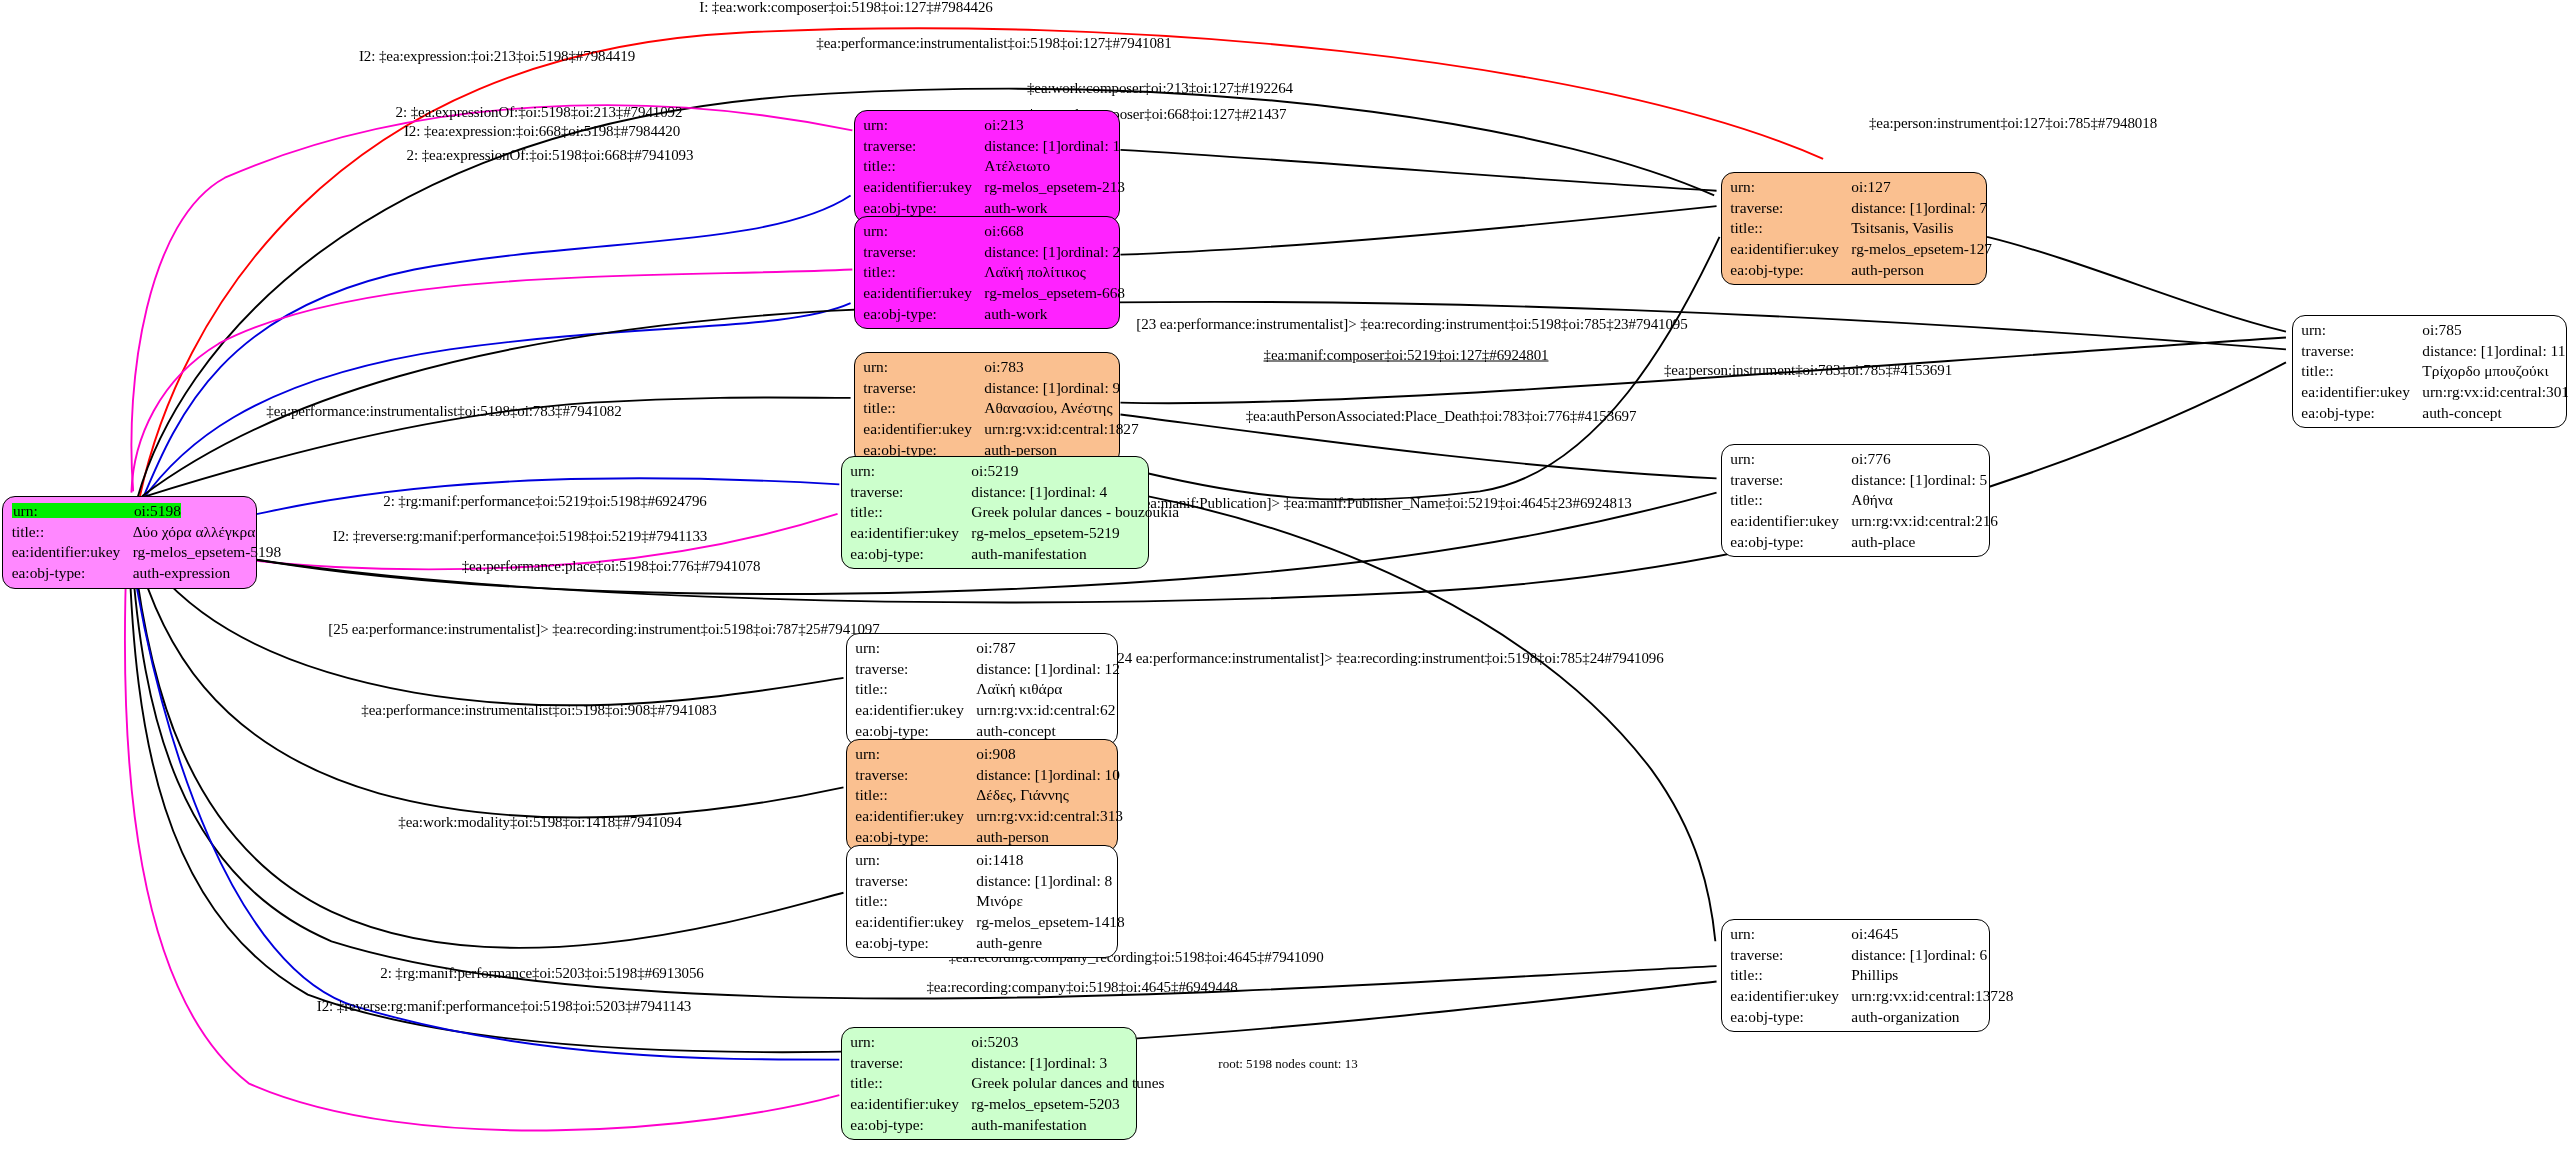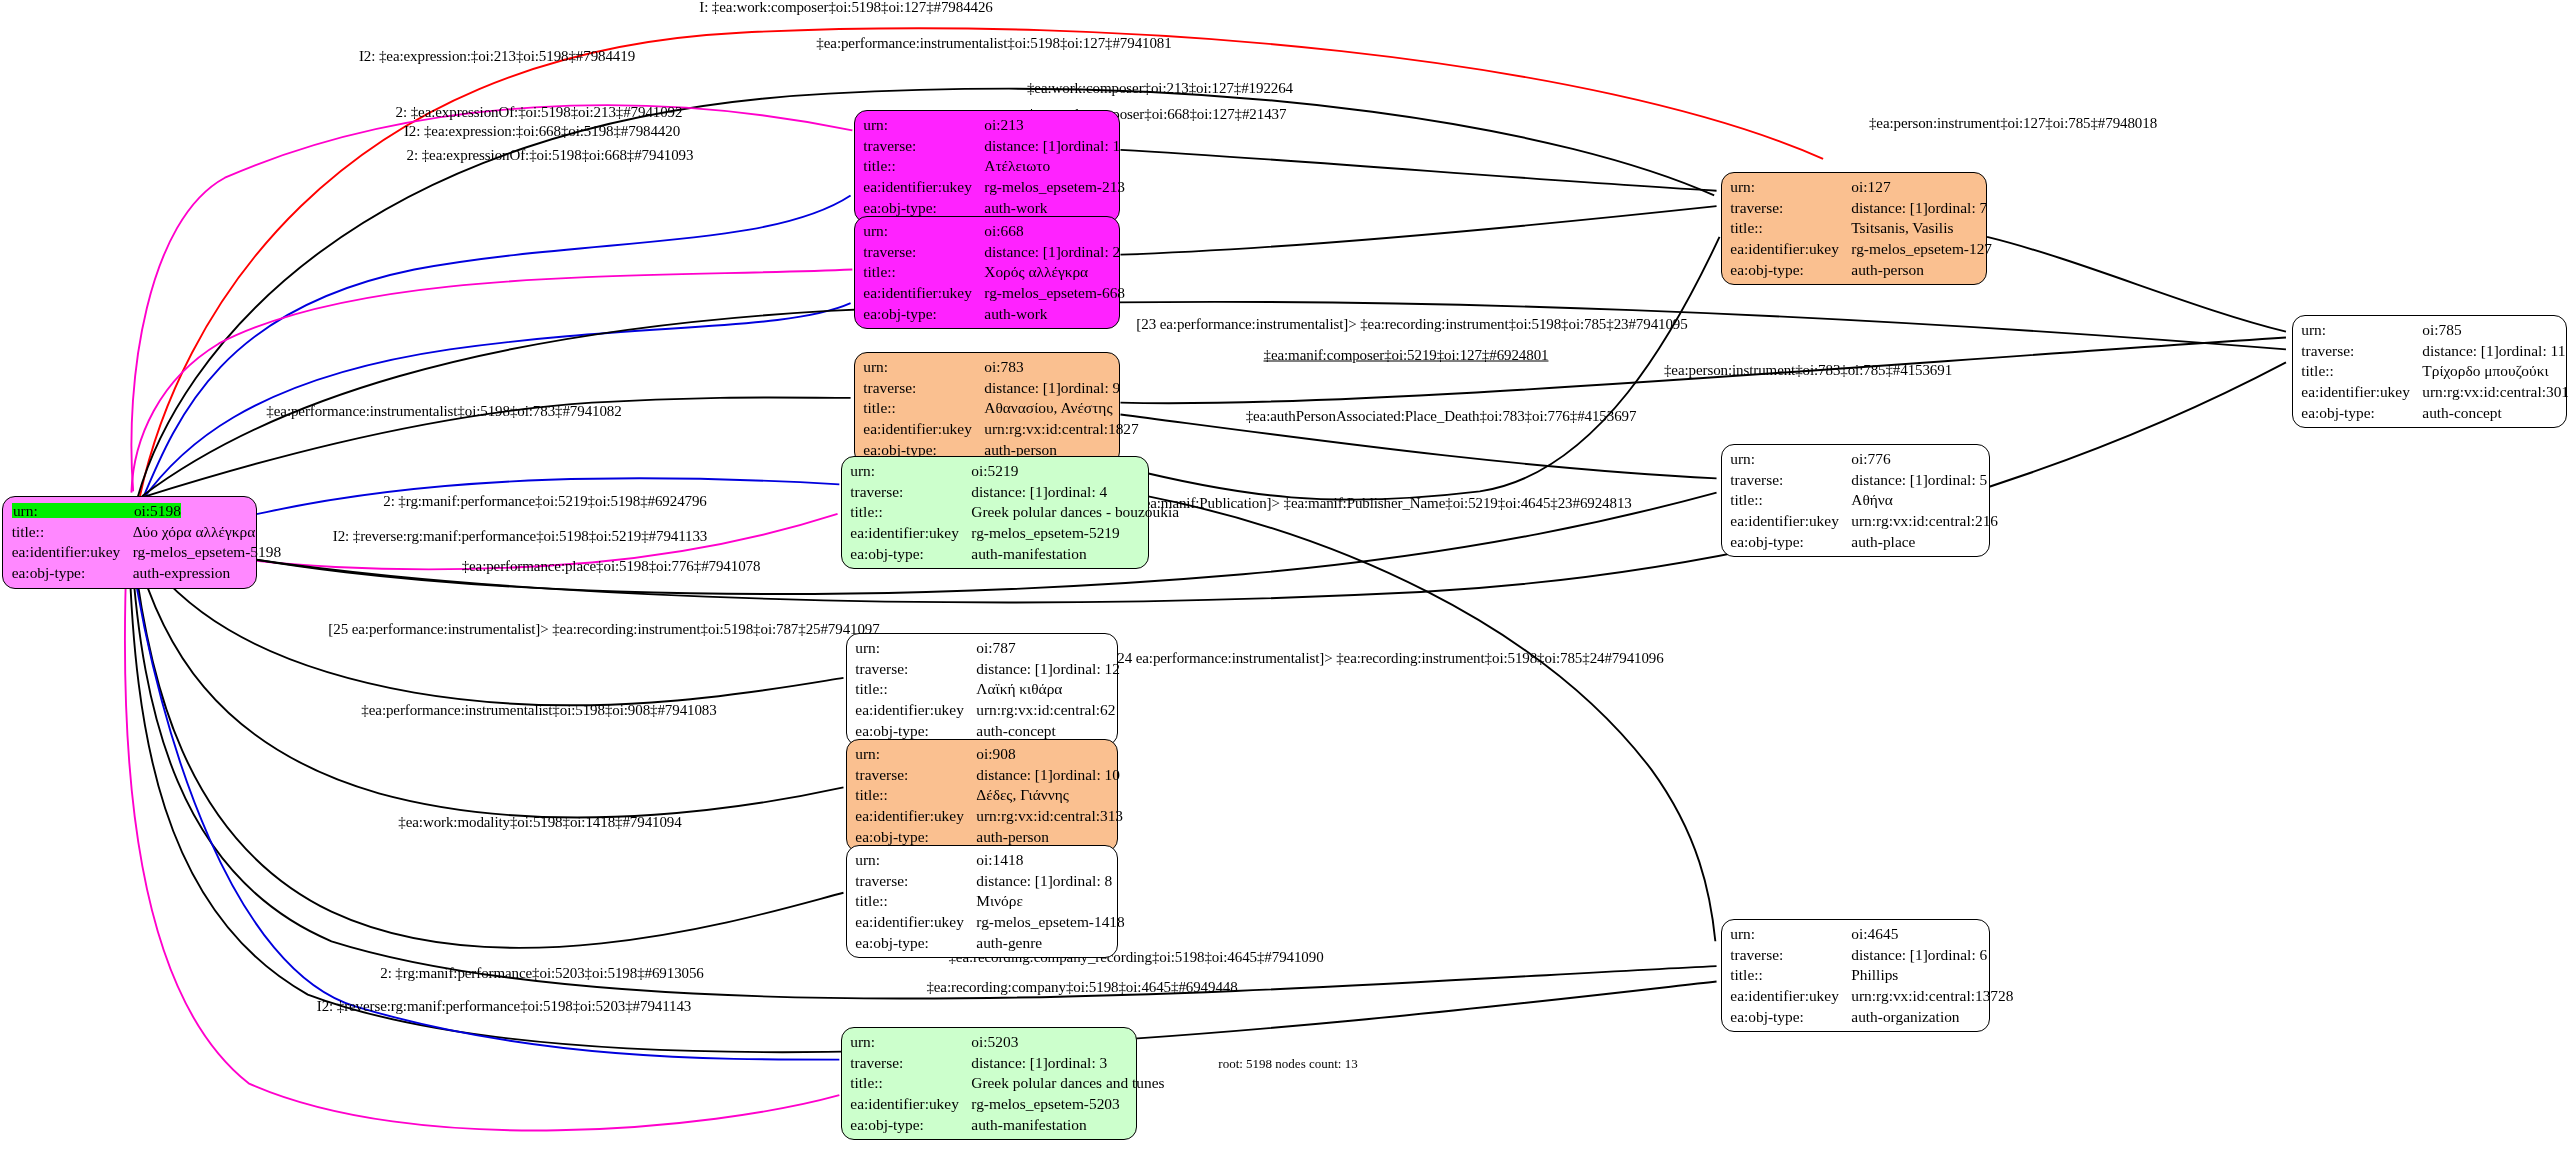--- a/index.html
+++ b/index.html
@@ -146,21 +146,21 @@
           <span class="k">urn:</span>
           <span class="v">oi:668</span>
         </div>
         <div class="row">
           <span class="k">traverse:</span>
           <span class="v">distance: [1]</span>
           <span class="v ord">ordinal: 2</span>
         </div>
         <div class="row">
           <span class="k">title::</span>
-          <span class="v">Χορός αλλέγκρα</span>
+          <span class="v">Λαϊκή πολίτικος</span>
         </div>
         <div class="row">
           <span class="k">ea:identifier:ukey</span>
           <span class="v">rg-melos_epsetem-668</span>
         </div>
         <div class="row">
           <span class="k">ea:obj-type:</span>
           <span class="v">auth-work</span>
         </div>
       </div>

